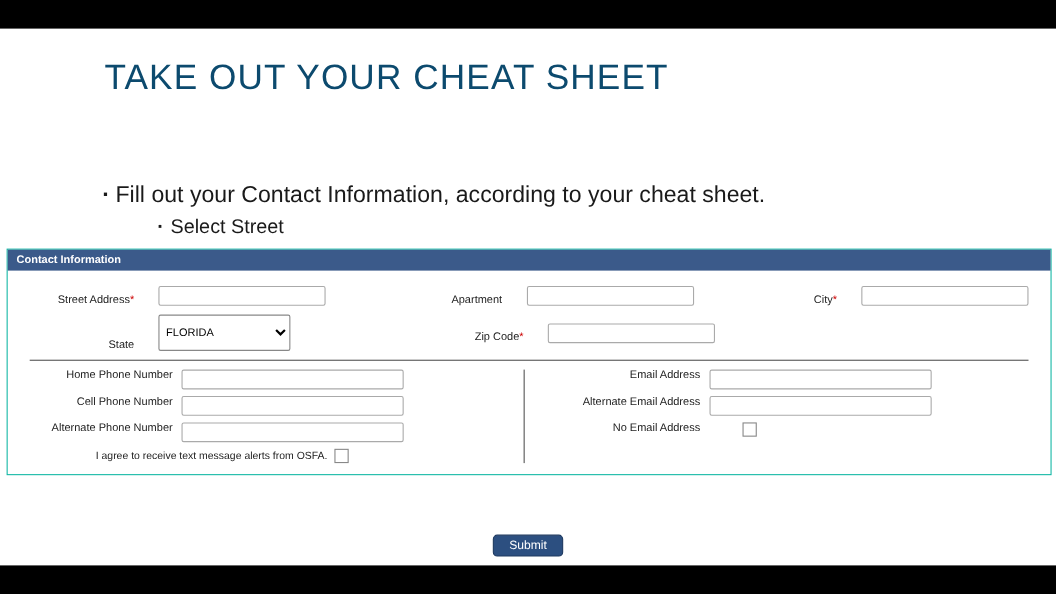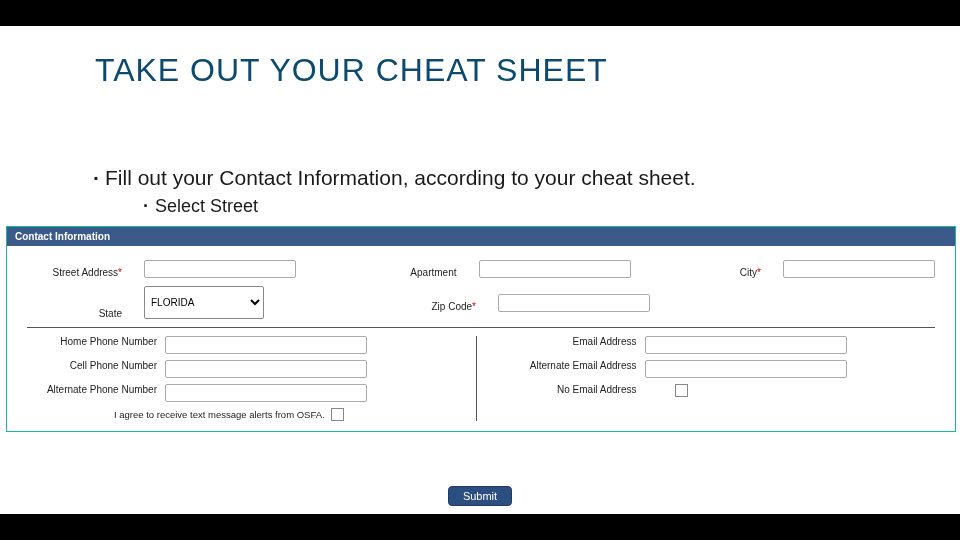--- a/index.html
+++ b/index.html
@@ -20,21 +20,21 @@
   .sel{border:1px solid #888;height:33px;border-radius:2px;background:#fff;font-size:10px;padding:0 2px}
   .hr{border:0;border-top:1px solid #555;margin:8px 0}
   .lower{display:flex}
   .col{flex:1}
   .col-left{border-right:1px solid #555;padding-right:20px}
   .col-right{padding-left:30px}
   .frow{display:flex;align-items:flex-start;margin-bottom:6px}
   .frow .lbl{width:130px;margin-right:8px}
   .frow .fld{width:200px}
   .chk{width:11px;height:11px;border:1px solid #888;display:inline-block;background:#fff}
-  .consent{margin-top:4px;margin-left:87px;font-size:9.5px;display:flex;align-items:center;gap:6px}
+  .consent{margin-top:4px;margin-left:60px;font-size:9.5px;display:flex;align-items:center;gap:6px}
   .submit-wrap{position:absolute;bottom:8px;left:0;width:100%;text-align:center}
   .submit-btn{display:inline-block;background:#2c4f80;color:#fff;border:1px solid #1f3a60;border-radius:4px;padding:3px 14px;font-size:11px}
 </style>
 </head>
 <body>
 
 <div class="slide">
   <div class="title">TAKE OUT YOUR CHEAT SHEET</div>
   <div class="bullet1">Fill out your Contact Information, according to your cheat sheet.</div>
   <div class="bullet2">Select Street</div>

